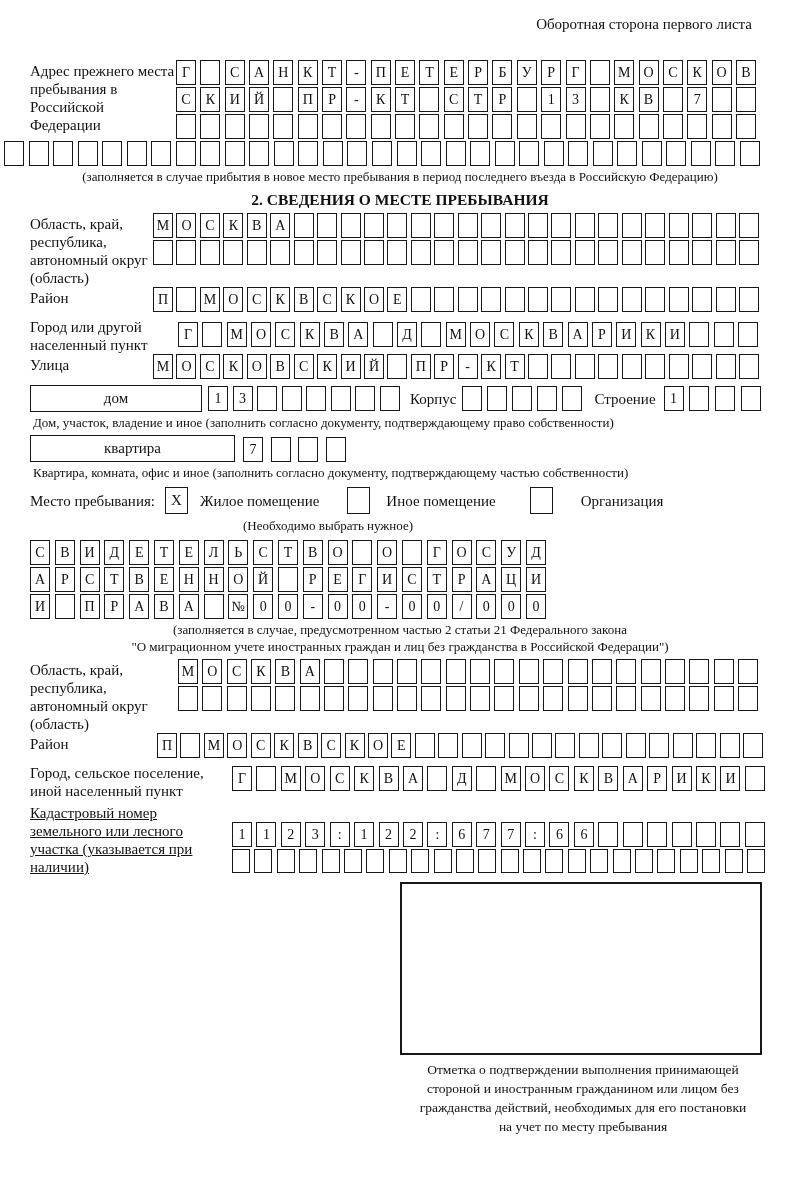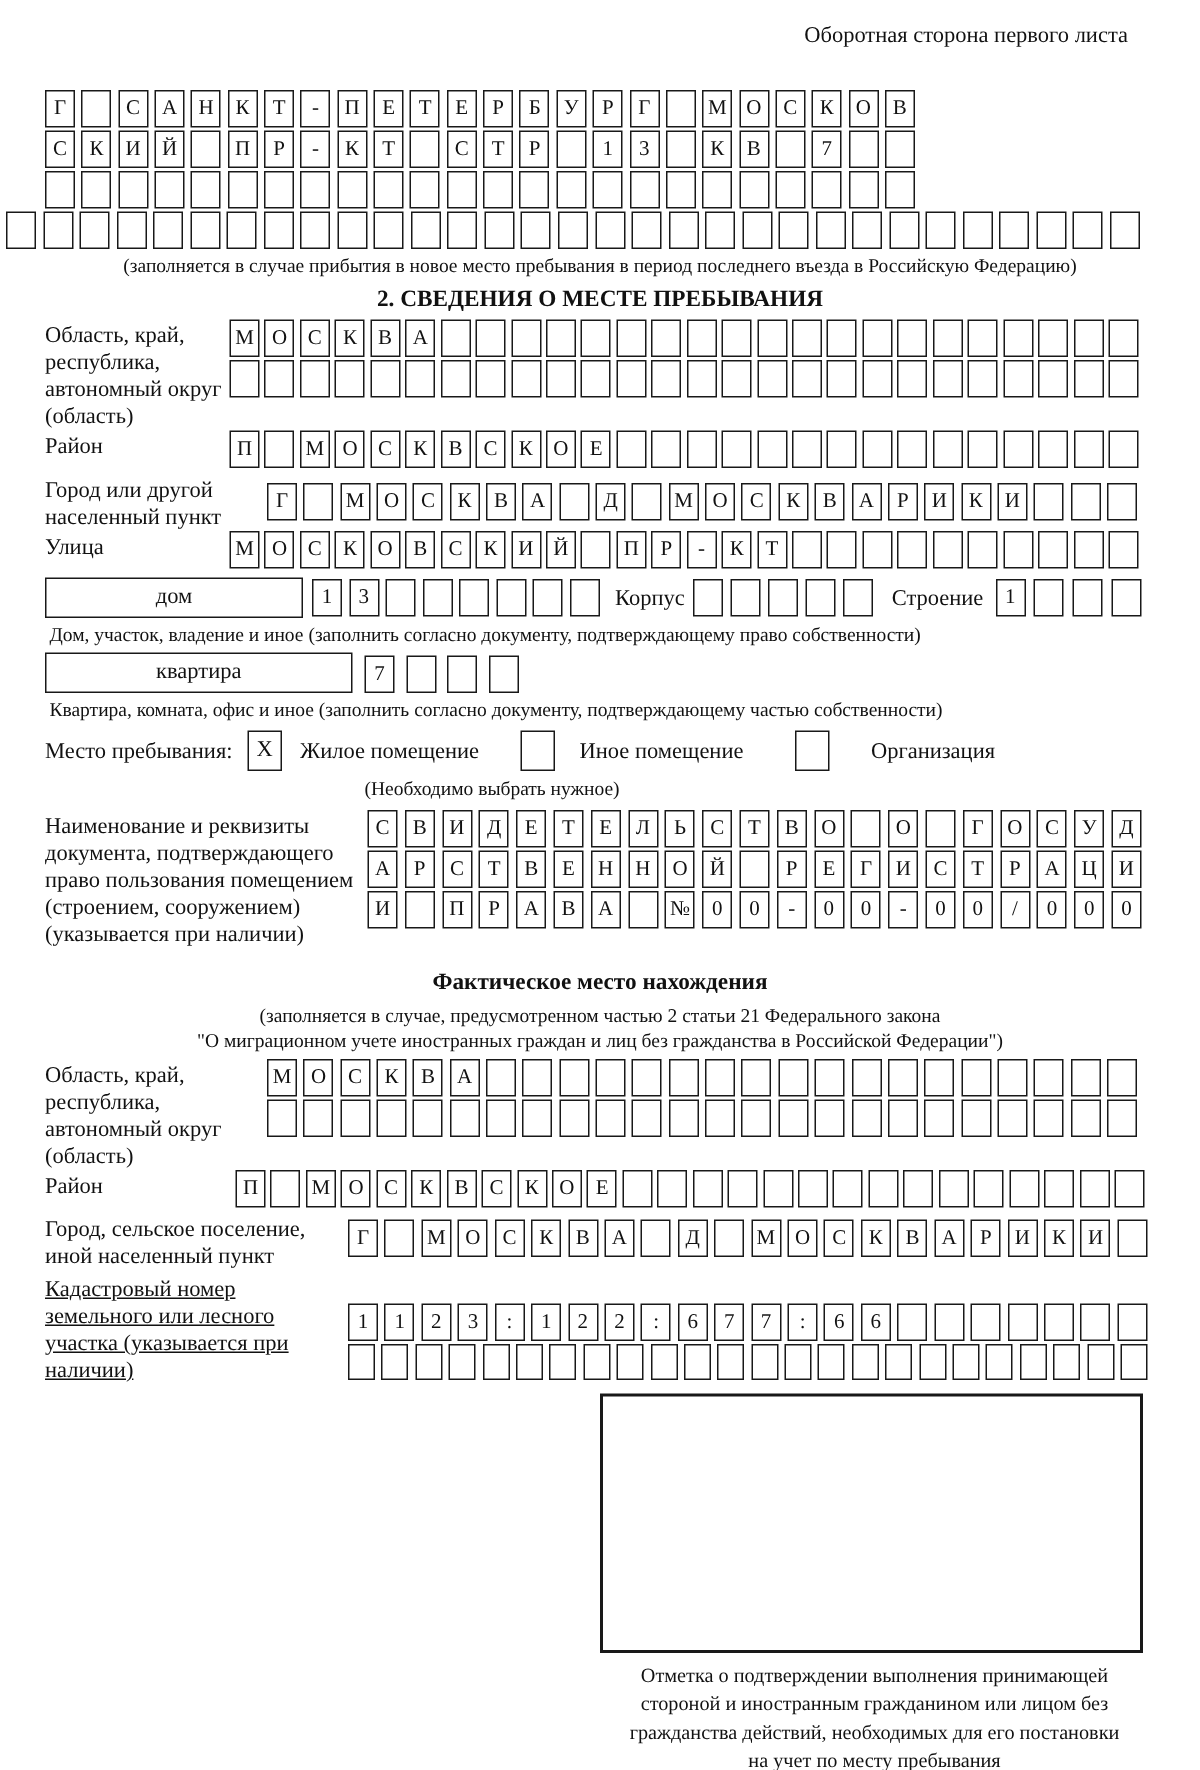--- a/index.html
+++ b/index.html
@@ -35,20 +35,21 @@
   .note-left { margin-left:33px; }
 </style>
 </head>
 <body>
 
 <div class="page">
 
   <div class="corner">Оборотная сторона первого листа</div>
 
   <div class="frow" style="margin-top:24px;">
+    <div class="lbl" style="width:146px;">Адрес прежнего места пребывания в Российской Федерации</div>
     <div style="width:580px;">
       <div class="crow cw580">
           <span class="cell">Г</span>
           <span class="cell"></span>
           <span class="cell">С</span>
           <span class="cell">А</span>
           <span class="cell">Н</span>
           <span class="cell">К</span>
           <span class="cell">Т</span>
           <span class="cell">-</span>
@@ -363,21 +364,20 @@
     <div class="checkbox" style="margin-left:10px;">X</div>
     <div class="lbl" style="margin-left:12px;padding-top:0;">Жилое помещение</div>
     <div class="checkbox" style="margin-left:28px;"></div>
     <div class="lbl" style="margin-left:16px;padding-top:0;">Иное помещение</div>
     <div class="checkbox" style="margin-left:34px;"></div>
     <div class="lbl" style="margin-left:28px;padding-top:0;">Организация</div>
   </div>
   <div class="caption" style="margin-left:243px;margin-top:3px;">(Необходимо выбрать нужное)</div>
 
   <div class="frow mt6">
-    <div class="lbl" style="width:215px;">Наименование и реквизиты документа, подтверждающего право пользования помещением (строением, сооружением) (указывается при наличии)</div>
     <div style="width:516px;">
       <div class="crow cw516">
           <span class="cell">С</span>
           <span class="cell">В</span>
           <span class="cell">И</span>
           <span class="cell">Д</span>
           <span class="cell">Е</span>
           <span class="cell">Т</span>
           <span class="cell">Е</span>
           <span class="cell">Л</span>
@@ -437,21 +437,20 @@
           <span class="cell">0</span>
           <span class="cell">0</span>
           <span class="cell">/</span>
           <span class="cell">0</span>
           <span class="cell">0</span>
           <span class="cell">0</span>
         </div>
     </div>
   </div>
 
-  <div class="title center bold" style="margin-top:14px;">Фактическое место нахождения</div>
   <div class="caption center">(заполняется в случае, предусмотренном частью 2 статьи 21 Федерального закона</div>
   <div class="caption center">"О миграционном учете иностранных граждан и лиц без гражданства в Российской Федерации")</div>
 
   <div class="frow mt4">
     <div class="lbl" style="width:148px;">Область, край, республика, автономный округ (область)</div>
     <div style="width:580px;">
       <div class="crow cw580">
           <span class="cell">М</span>
           <span class="cell">О</span>
           <span class="cell">С</span>

